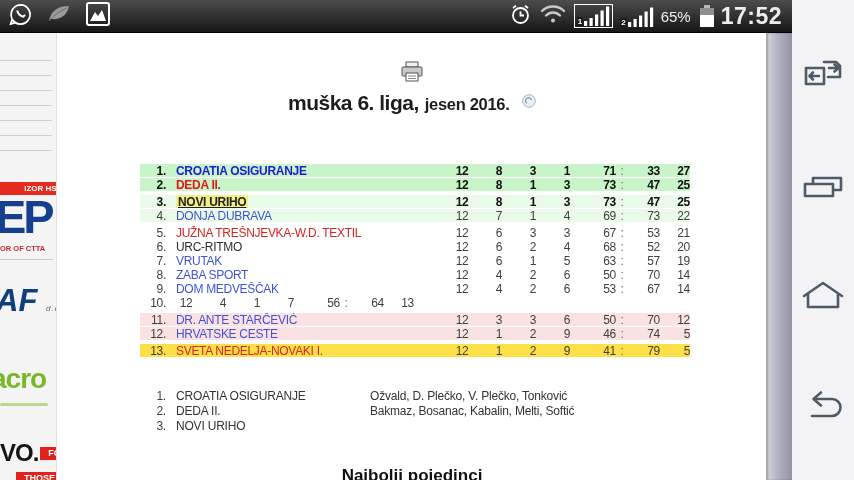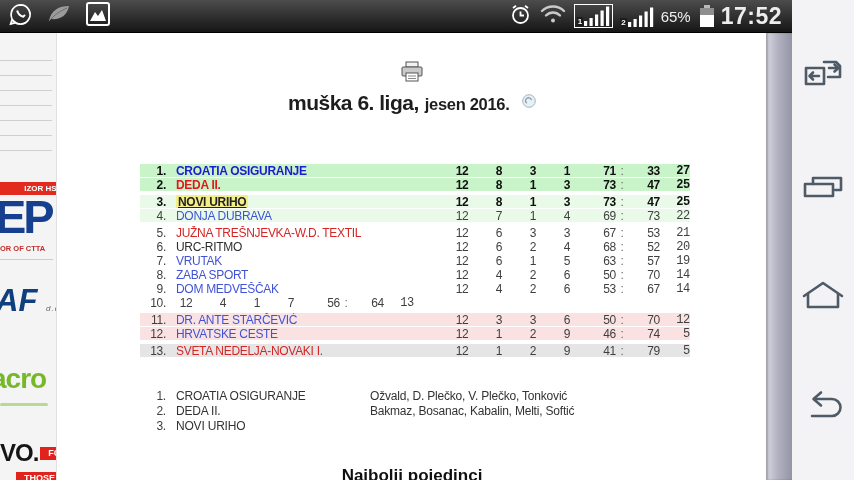--- a/index.html
+++ b/index.html
@@ -63,29 +63,29 @@
   .help-icon { display:inline-block; vertical-align:2px; margin-left:8px; }
 
   
   #standings { position:absolute; left:140px; top:131px; width:550px; font-size:12px; letter-spacing:-0.3px; }
   .st-row { display:flex; height:14px; line-height:14px; border-bottom:1px solid #ffffff; }
   .st-row.gap { margin-bottom:3px; }
   .bg-green-bright { background:#c9f4c9; }
   .bg-green-pale { background:#e9fae9; }
   .bg-white { background:#ffffff; }
   .bg-pink-light { background:#fbe2e2; }
-  .bg-pink-dark { background:#e5e5e5; }
+  .bg-pink-dark { background:#fde047; }
   .c-rank { width:26px; text-align:right; color:#3f3f3f; }
   .c-team { width:276px; padding-left:10px; text-align:left; white-space:nowrap; overflow:hidden; }
   .c-num { width:34px; text-align:center; color:#3f3f3f; }
   .c-p { width:40px; text-align:center; color:#3f3f3f; }
   .c-gf { width:32px; text-align:right; color:#3f3f3f; }
   .c-colon { width:12px; text-align:center; color:#6a6a6a; }
   .c-ga { width:32px; text-align:right; color:#3f3f3f; }
-  .c-pts { width:30px; text-align:right; color:#3f3f3f;font-family:Liberation Mono, monospace; }
+  .c-pts { width:30px; text-align:right; color:#3f3f3f; }
   .bold-row .c-rank, .bold-row .c-num, .bold-row .c-p, .bold-row .c-gf, .bold-row .c-ga, .bold-row .c-pts { font-weight:bold; color:#101010; }
   .t-blue-bold { color:#1b1bd0; font-weight:bold; }
   .t-red-bold { color:#e01818; font-weight:bold; }
   .t-highlight { color:#222; font-weight:bold; text-decoration:underline; background:#f3ef86; padding:0 2px; }
   .t-blue { color:#4053d6; }
   .t-red { color:#d52525; }
   .t-black { color:#2e2e2e; }
 
   
   #top-teams { position:absolute; left:140px; top:356px; width:560px; font-size:12px; color:#333; letter-spacing:-0.2px; }

